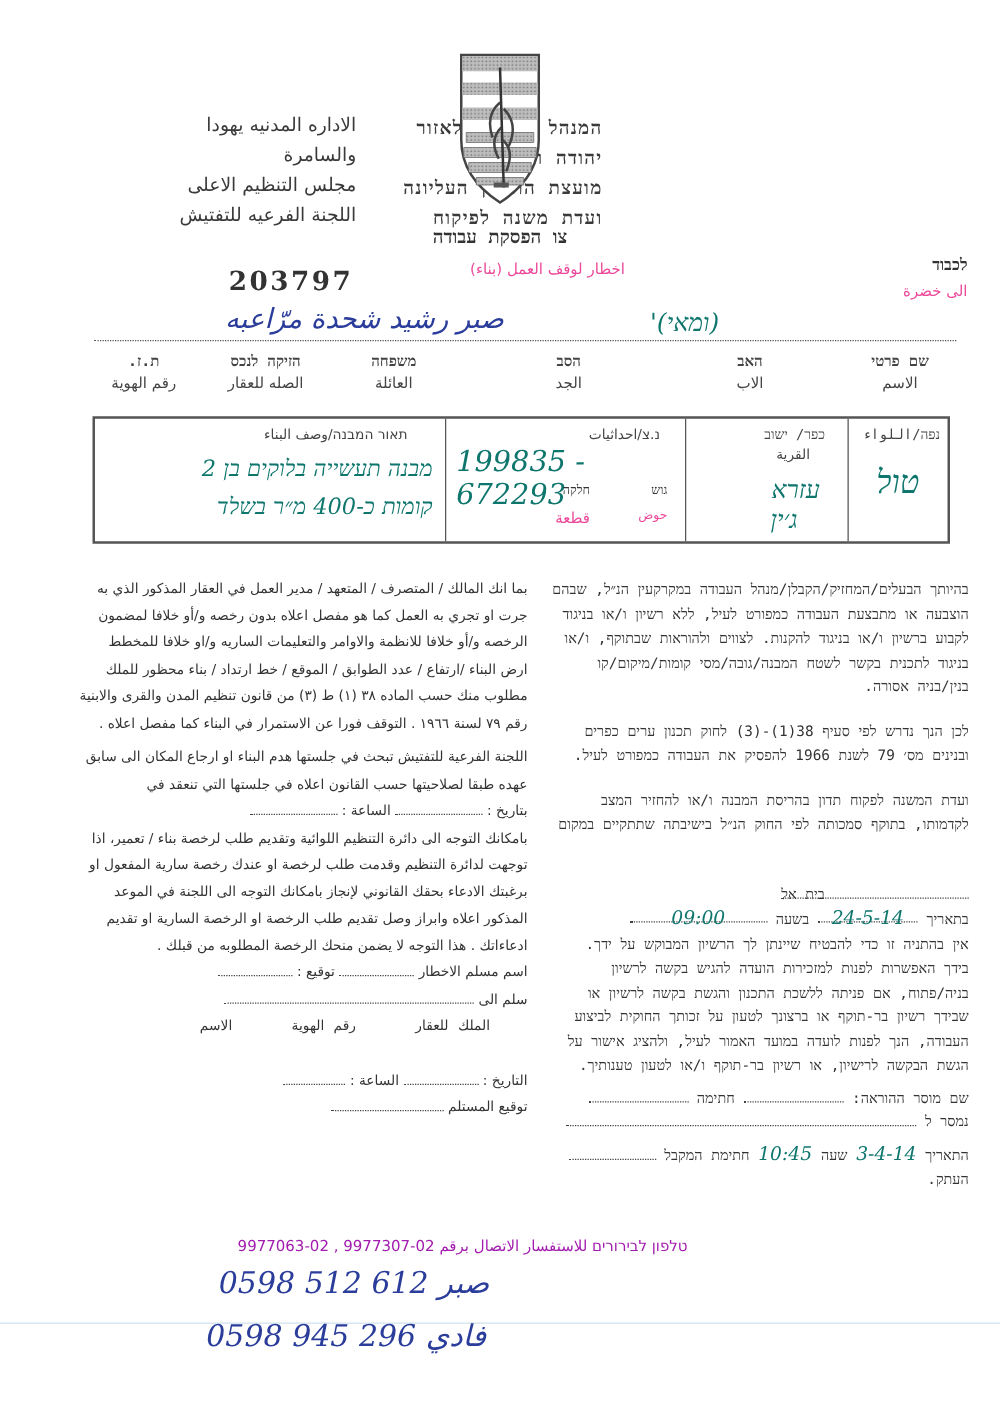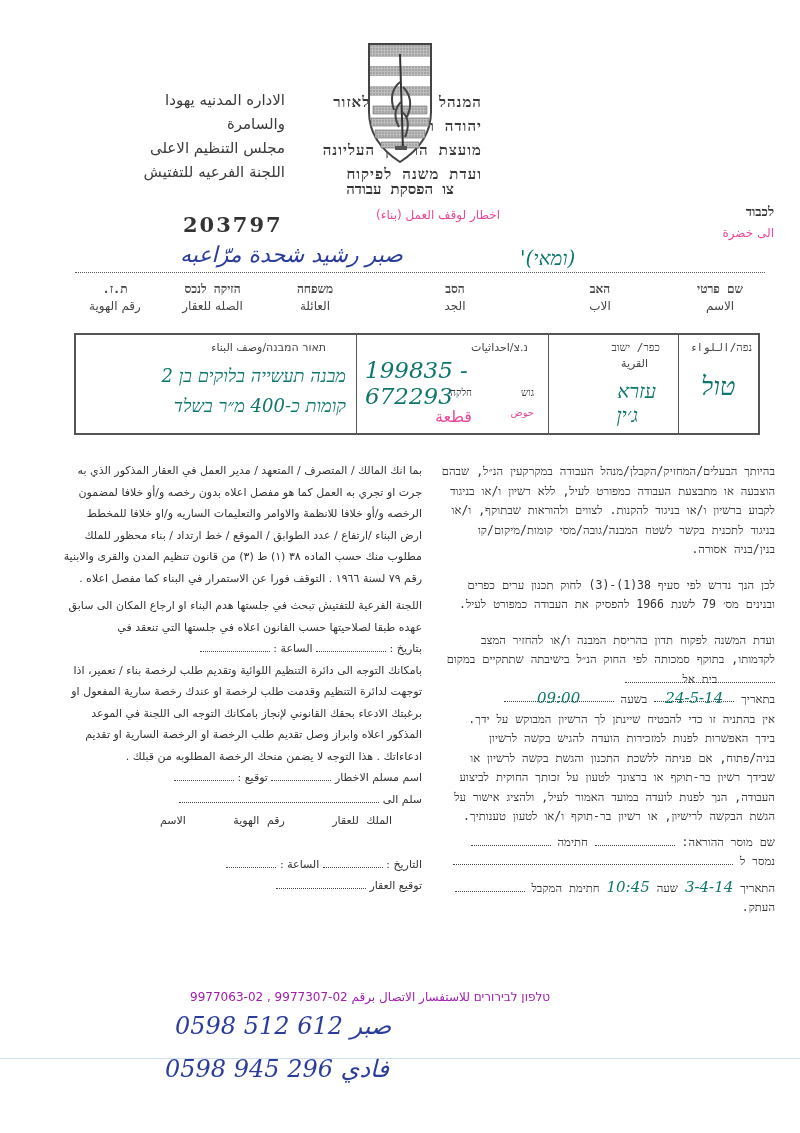--- a/index.html
+++ b/index.html
@@ -138,35 +138,35 @@
     <span class="lbl2 rtl ar" style="right:30px;">القرية</span>
     <span class="abs hand rtl" style="right:22px; top:44px; font-size:20px;">עזרא</span>
     <span class="abs hand rtl" style="right:40px; top:68px; font-size:20px;">ג׳ין</span>
   </div>
   <div class="loc-cell" style="left:280px; width:192px;">
     <span class="lbl rtl ar" style="right:20px;">נ.צ/احداثيات</span>
     <span class="abs hand" style="left:8px; top:22px; font-size:23px;">199835 - 672293</span>
     <span class="abs heb" style="right:14px; top:52px; font-size:10px;">גוש</span>
     <span class="abs ar" style="right:14px; top:72px; font-size:10px;">حوض</span>
     <span class="abs heb" style="right:76px; top:52px; font-size:10px;">חלקה</span>
-    <span class="abs ar" style="right:76px; top:72px; font-size:16px;">قطعة</span>
+    <span class="abs ar" style="right:76px; top:72px; font-size:12px;">قطعة</span>
   </div>
   <div class="loc-cell" style="left:0; width:280px; border-left:none;">
     <span class="lbl rtl ar" style="right:30px;">תאור המבנה/وصف البناء</span>
     <span class="abs hand rtl" style="right:10px; top:30px; font-size:18px; width:260px; text-align:right;">מבנה תעשייה בלוקים בן 2</span>
     <span class="abs hand rtl" style="right:10px; top:60px; font-size:18px; width:260px; text-align:right;">קומות כ-400 מ״ר בשלד</span>
   </div>
 </div>
 
 <div class="abs col-heb rtl heb">
   <p class="p">בהיותך הבעלים/המחזיק/הקבלן/מנהל העבודה במקרקעין הנ״ל, שבהם הוצבעה או מתבצעת העבודה כמפורט לעיל, ללא רשיון ו/או בניגוד לקבוע ברשיון ו/או בניגוד להקנות. לצווים ולהוראות שבתוקף, ו/או בניגוד לתכנית בקשר לשטח המבנה/גובה/מסי קומות/מיקום/קו בנין/בניה אסורה.</p>
   <p class="p">לכן הנך נדרש לפי סעיף 38(1)-(3) לחוק תכנון ערים כפרים ובנינים מס׳ 79 לשנת 1966 להפסיק את העבודה כמפורט לעיל.</p>
   <p style="margin:0;">ועדת המשנה לפקוח תדון בהריסת המבנה ו/או להחזיר המצב לקדמותו, בתוקף סמכותה לפי החוק הנ״ל בישיבתה שתתקיים במקום</p>
   <div>
-    <span class="blank" style="min-width:150px; text-align:center;">בית אל</span>
+    <span class="blank" style="min-width:150px; text-align:left;margin-top:36px;">בית אל</span>
   </div>
   <div>
     <span>בתאריך</span>
     <span class="blank hand" style="min-width:80px; text-align:center; font-size:15px;">24-5-14</span>
     <span>בשעה</span>
     <span class="blank hand" style="min-width:110px; text-align:center; font-size:15px;">09:00</span>
   </div>
   <p style="margin:0;">אין בהתניה זו כדי להבטיח שיינתן לך הרשיון המבוקש על ידך.</p>
   <p style="margin:0;">בידך האפשרות לפנות למזכירות הועדה להגיש בקשה לרשיון בניה/פתוח, אם פניתה ללשכת התכנון והגשת בקשה לרשיון או שבידך רשיון בר-תוקף או ברצונך לטעון על זכותך החוקית לביצוע העבודה, הנך לפנות לועדה במועד האמור לעיל, ולהציג אישור על הגשת הבקשה לרישיון, או רשיון בר-תוקף ו/או לטעון טענותיך.</p>
   <div style="margin-top:6px;">
@@ -215,21 +215,21 @@
     <span style="margin-left:40px;">رقم الهوية</span>
     <span>الاسم</span>
   </div>
   <div style="margin-top:22px;">
     <span>التاريخ :</span>
     <span class="blank" style="min-width:60px;"></span>
     <span>الساعة :</span>
     <span class="blank" style="min-width:50px;"></span>
   </div>
   <div>
-    <span>توقيع العقار</span>
+    <span>توقيع المستلم</span>
     <span class="blank" style="min-width:90px;"></span>
   </div>
 </div>
 
 <div class="abs footer-phone rtl">טלפון לבירורים للاستفسار الاتصال برقم 02-9977307 , 02-9977063</div>
 <div class="abs scan-line"></div>
 <div class="abs hand-phone1 hand-blue">0598 512 612 صبر</div>
 <div class="abs hand-phone2 hand-blue">0598 945 296 فادي</div>
 
 </body></html>

